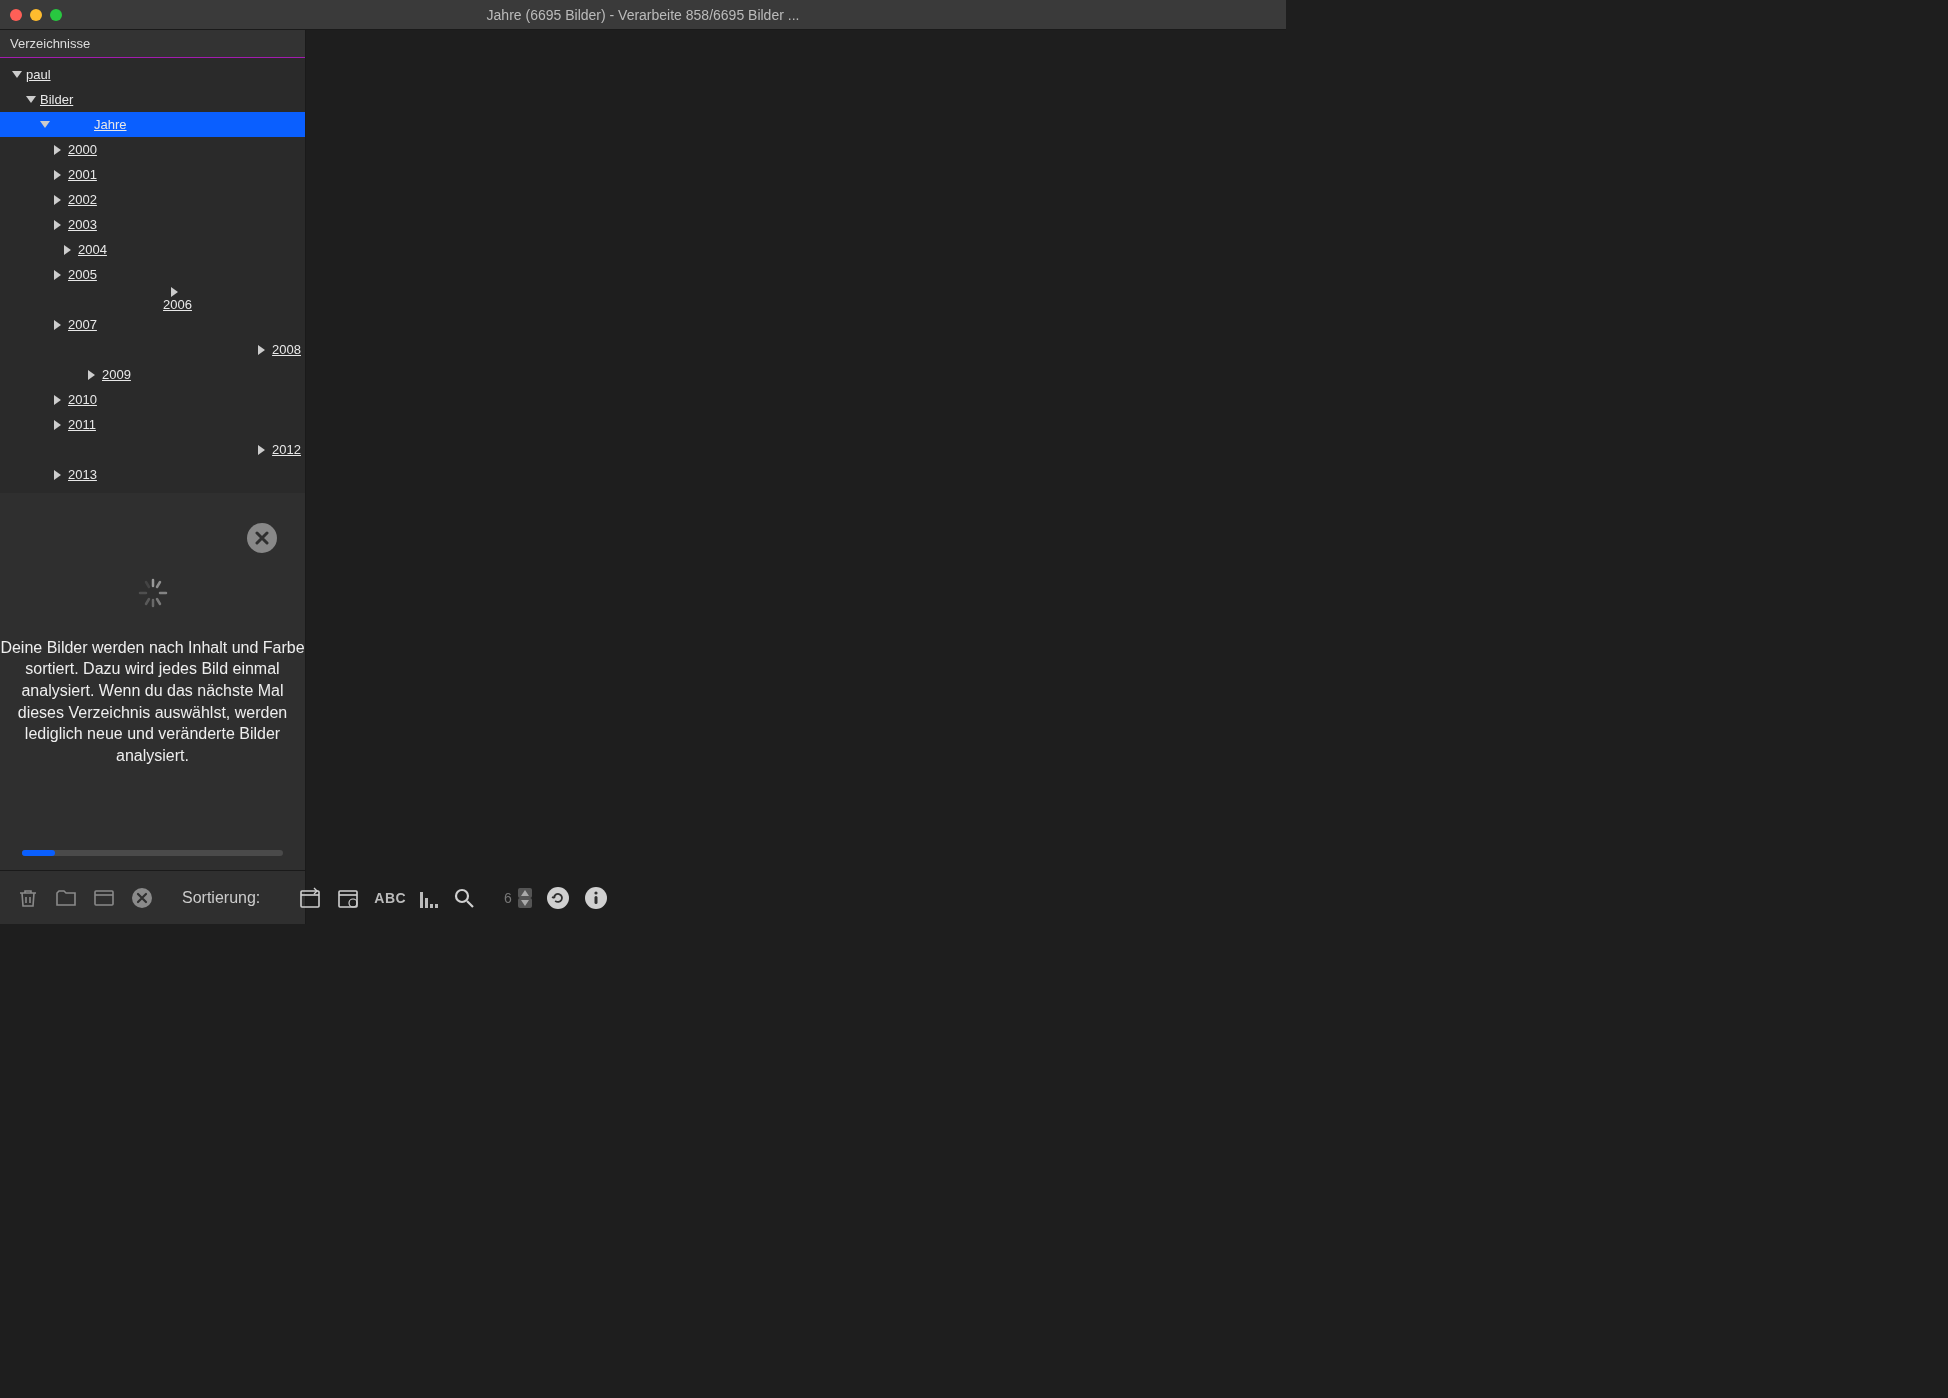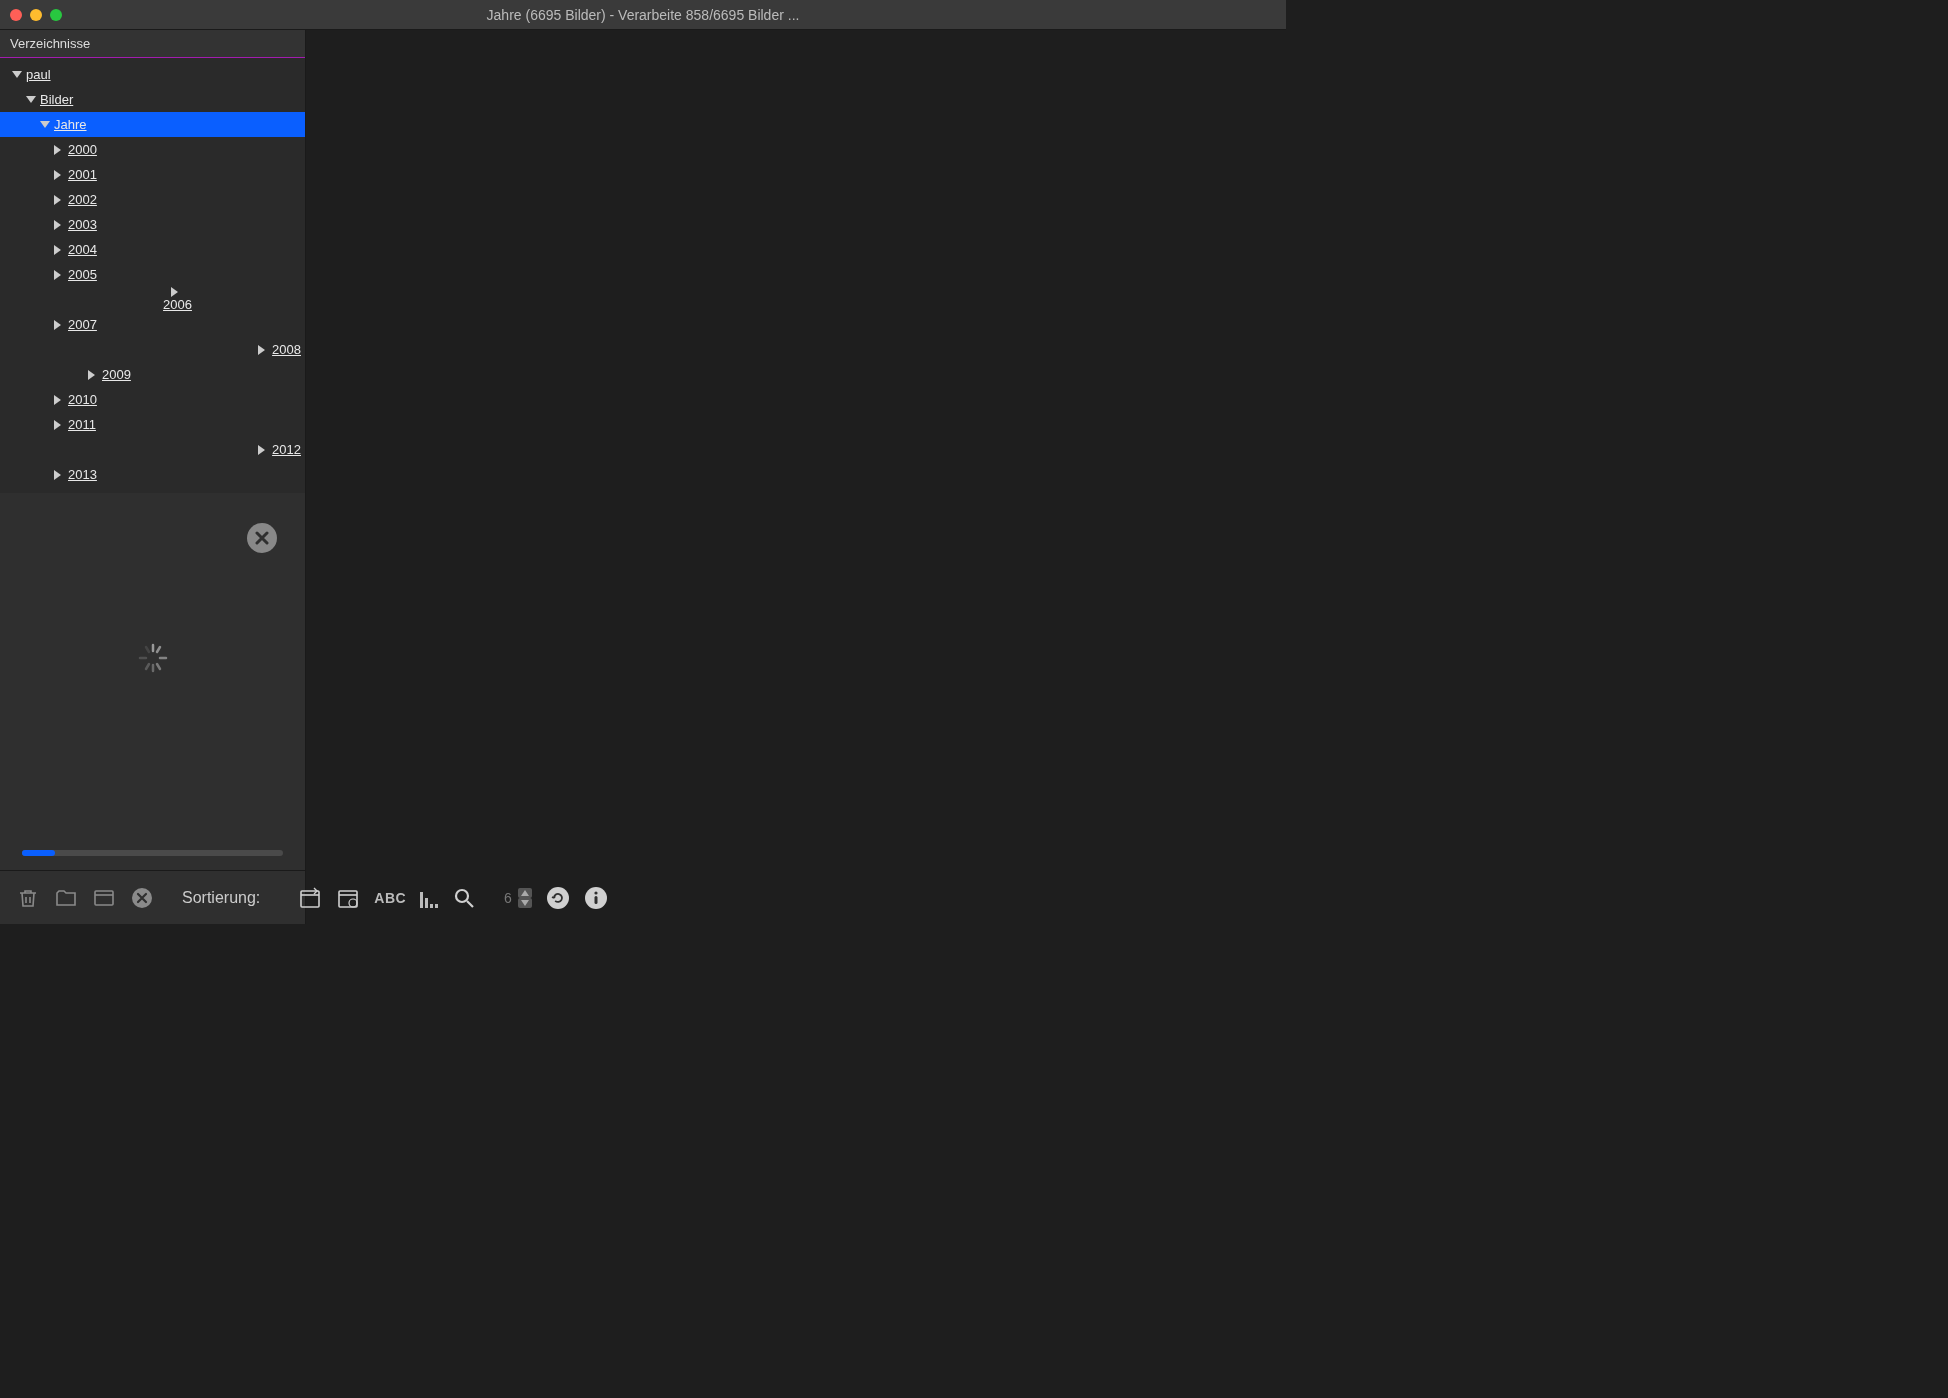--- a/index.html
+++ b/index.html
@@ -9,21 +9,21 @@
 .dot{width:12px;height:12px;border-radius:50%;}
 .red{background:#ff5f57;}
 .yellow{background:#febc2e;}
 .green{background:#28c840;}
 .title{position:absolute;left:50%;transform:translateX(-50%);font-size:14px;color:#bbb;}
 .body{display:flex;height:894px;}
 .sidebar{width:306px;background:#2a2a2a;border-right:1px solid #1a1a1a;display:flex;flex-direction:column;}
 .sidebar-head{height:28px;background:#333;border-bottom:1px solid #a21caf;padding:0 10px;font-size:13px;color:#ddd;display:flex;align-items:center;}
 .tree{flex:1;overflow:auto;font-size:13px;padding-top:4px;text-decoration:underline;}
 .tree-item{height:25px;display:flex;align-items:center;padding-right:4px;white-space:nowrap;cursor:pointer;}
-.tree-item.selected{background:#0a5fff;}
+.tree-item.selected{background:#0a5fff;gap:40px;}
 .arrow{display:inline-block;width:10px;height:10px;margin-right:4px;}
 .arrow.down{border-left:5px solid transparent;border-right:5px solid transparent;border-top:7px solid #ccc;position:relative;top:1px;}
 .arrow.right{border-top:5px solid transparent;border-bottom:5px solid transparent;border-left:7px solid #ccc;}
 .main{flex:1;display:flex;flex-direction:column;background:#2f2f2f;position:relative;}
 .content{flex:1;display:flex;flex-direction:column;align-items:center;justify-content:center;position:relative;}
 .close-btn{position:absolute;top:30px;right:28px;width:30px;height:30px;border-radius:50%;background:#888;display:flex;align-items:center;justify-content:center;cursor:pointer;}
 .close-btn svg{width:14px;height:14px;}
 .spinner{width:32px;height:32px;margin-bottom:28px;}
 .spinner svg{width:32px;height:32px;animation:spin 2s linear infinite;}
 @keyframes spin{to{transform:rotate(360deg);}}
@@ -84,21 +84,21 @@
             <span>2001</span>
           </div>
           <div class="tree-item" style="padding-left: 54px;">
             <span class="arrow right"></span>
             <span>2002</span>
           </div>
           <div class="tree-item" style="padding-left: 54px;">
             <span class="arrow right"></span>
             <span>2003</span>
           </div>
-          <div class="tree-item" style="padding-left: 54px;">
+          <div class="tree-item" style="padding-left: 54px; margin-left: 10px;">
             <span class="arrow right"></span>
             <span>2004</span>
           </div>
           <div class="tree-item" style="padding-left: 54px;">
             <span class="arrow right"></span>
             <span>2005</span>
           </div>
           <div class="tree-item" style="padding-left: 54px; flex-direction: column;">
             <span class="arrow right"></span>
             <span>2006</span>
@@ -152,20 +152,21 @@
                 <line x1="23" y1="5" x2="20" y2="10" opacity="0.9"></line>
           <line x1="29" y1="16" x2="23" y2="16" opacity="0.8"></line>
                 <line x1="23" y1="27" x2="20" y2="22" opacity="0.7"></line>
           <line x1="16" y1="29" x2="16" y2="23" opacity="0.55"></line>
                 <line x1="9" y1="27" x2="12" y2="22" opacity="0.4"></line>
           <line x1="3" y1="16" x2="9" y2="16" opacity="0.3"></line>
                 <line x1="9" y1="5" x2="12" y2="10" opacity="0.2"></line>
         </g>
             </svg>
       </div>
+      <div class="msg">Deine Bilder werden nach Inhalt und Farbe sortiert. Dazu wird jedes Bild einmal analysiert. Wenn du das nächste Mal dieses Verzeichnis auswählst, werden lediglich neue und veränderte Bilder analysiert.</div>
     </div>
     <div class="progress">
       <div class="progress-fill" style="width: 12.8%;"></div>
     </div>
     <div class="toolbar">
       <div class="ticon">
             <svg viewBox="0 0 24 24" fill="none" stroke="currentColor" stroke-width="1.6">
               <path d="M4 7h16M9 7V5h6v2M6 7l1 13h10l1-13M10 11v6M14 11v6"></path>
             </svg>
           </div>

